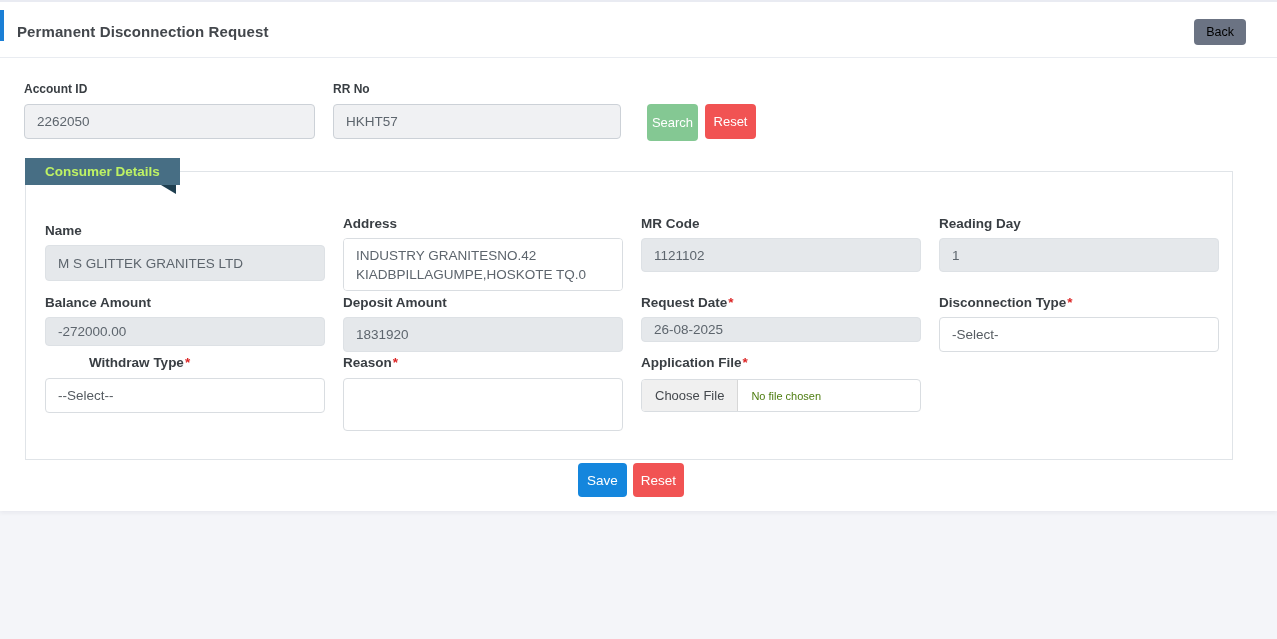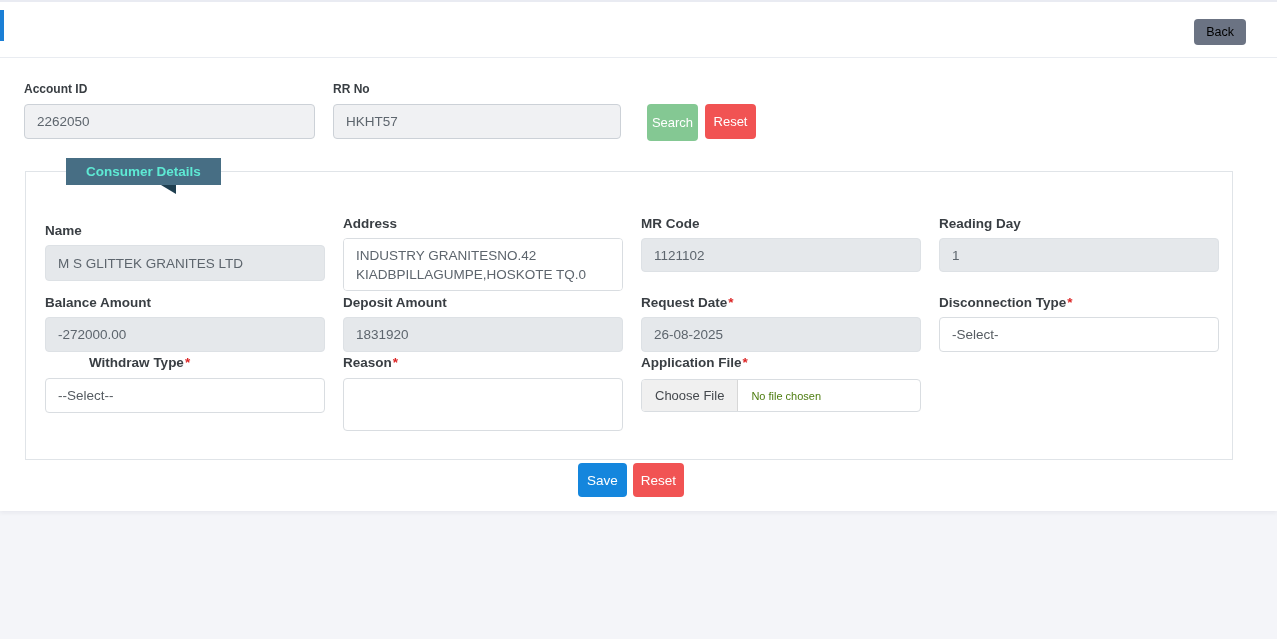--- a/index.html
+++ b/index.html
@@ -69,22 +69,22 @@
     position: absolute;
     left: 25px; top: 169px;
     width: 1208px; height: 289px;
     border: 1px solid #e0e4e8;
     background: #fff;
   }
   .panel-tab {
     position: absolute; left: -1px; top: -14px;
     height: 27px; line-height: 27px;
     padding: 0 20px;
-    background: #476e84; color: #5eead4;
-    font-size: 13.5px; font-weight: 700; margin-left: 41px;
+    background: #476e84; color: #bef264;
+    font-size: 13.5px; font-weight: 700;
   }
   .panel-tab-notch {
     position: absolute; left: 135px; top: 13px;
     width: 0; height: 0;
     border-top: 9px solid #1f3f50;
     border-left: 15px solid transparent;
   }
   .p-label { position: absolute; font-size: 13.5px; font-weight: 600; color: #393e43; }
   .p-input {
     position: absolute;
@@ -148,20 +148,21 @@
   .btn-save  { left: 578px; top: 461px; width: 49px; height: 34px; background: #1486dd; font-size: 13.5px; }
   .btn-reset-bottom { left: 633px; top: 461px; width: 51px; height: 34px; background: #f15353; font-size: 13.5px; }
 </style>
 </head>
 <body>
 
 <div class="card">
 
   <div class="header">
     <div class="accent-bar"></div>
+    <div class="page-title">Permanent Disconnection Request</div>
     <button class="back-btn">Back</button>
   </div>
 
   <label class="form-label" style="left:24px; top:80px;">Account ID</label>
   <input class="txt-input" style="left: 24px; top: 102px; width: 291px;" value="2262050">
 
   <label class="form-label" style="left:333px; top:80px;">RR No</label>
   <input class="txt-input" style="left: 333px; top: 102px; width: 288px;" value="HKHT57">
 
   <button class="btn btn-search">Search</button>
@@ -177,27 +178,27 @@
     <label class="p-label" style="left:317px; top:44px;">Address</label>
     <textarea class="p-textarea" style="left: 317px; top: 66px;">INDUSTRY GRANITESNO.42 KIADBPILLAGUMPE,HOSKOTE TQ.0</textarea>
 
     <label class="p-label" style="left:615px; top:44px;">MR Code</label>
     <input class="p-input" style="left: 615px; top: 66px;" disabled="" value="1121102">
 
     <label class="p-label" style="left:913px; top:44px;">Reading Day</label>
     <input class="p-input" style="left: 913px; top: 66px;" disabled="" value="1">
 
     <label class="p-label" style="left:19px; top:123px;">Balance Amount</label>
-    <input class="p-input" style="left: 19px; top: 145px; height: 35px;" disabled="" value="-272000.00">
+    <input class="p-input" style="left: 19px; top: 145px; height: 29px;" disabled="" value="-272000.00">
 
     <label class="p-label" style="left:317px; top:123px;">Deposit Amount</label>
     <input class="p-input" style="left: 317px; top: 145px; height: 35px;" disabled="" value="1831920">
 
     <label class="p-label" style="left:615px; top:123px;"><span>Request Date</span><span class="req">*</span></label>
-    <input class="p-input" style="left: 615px; top: 145px; height: 35px;" disabled="" value="26-08-2025">
+    <input class="p-input" style="left: 615px; top: 145px; height: 25px;" disabled="" value="26-08-2025">
 
     <label class="p-label" style="left:913px; top:123px;"><span>Disconnection Type</span><span class="req">*</span></label>
     <select class="p-input white" style="left:913px; top:145px;">
       <option>-Select-</option>
     </select>
 
     <label class="p-label" style="left:19px; top:183px;margin-left:44px;"><span>Withdraw Type</span><span class="req">*</span></label>
     <select class="p-input white" style="left:19px; top:206px;">
       <option>--Select--</option>
     </select>

